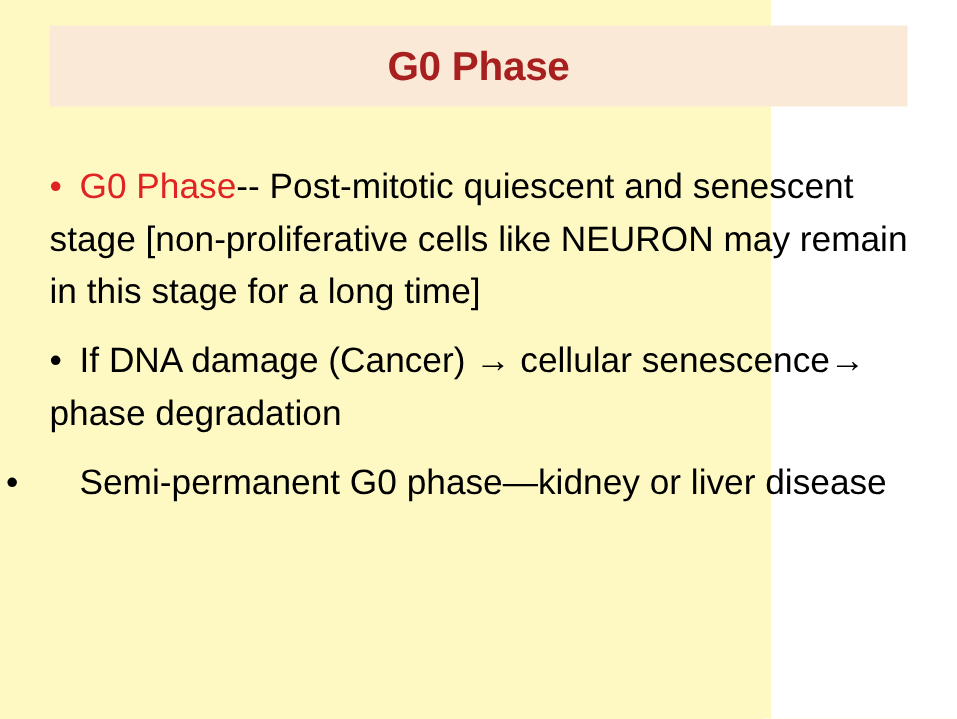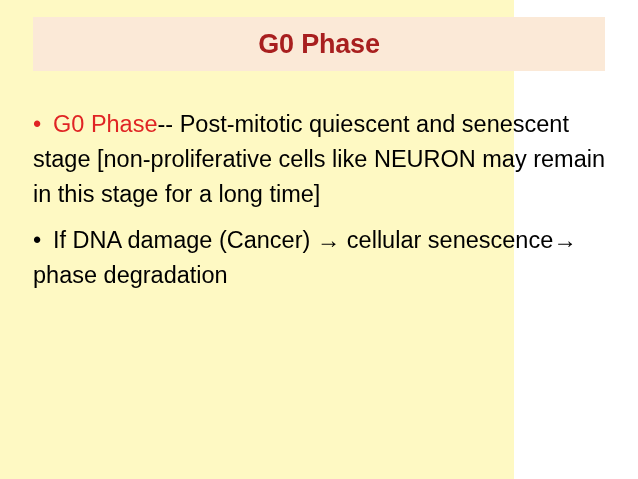--- a/index.html
+++ b/index.html
@@ -92,15 +92,16 @@
   <div class="title-band">
     <div class="title-text">G0 Phase</div>
   </div>
 
   <div class="body-area">
 
     <p class="para"><span class="bullet-dot red">•</span><span class="red-run">G0 Phase</span><span>-- Post-mitotic quiescent and senescent stage [non-proliferative cells like NEURON may remain in this stage for a long time]</span></p>
 
     <p class="para"><span class="bullet-dot black">•</span><span>If DNA damage (Cancer) → cellular senescence→ phase degradation</span></p>
 
+    <p class="para hanging"><span class="bullet-dot black">•</span><span>Semi-permanent G0 phase—kidney or liver disease</span></p>
 
   </div>
 </div>
 
 </body></html>

